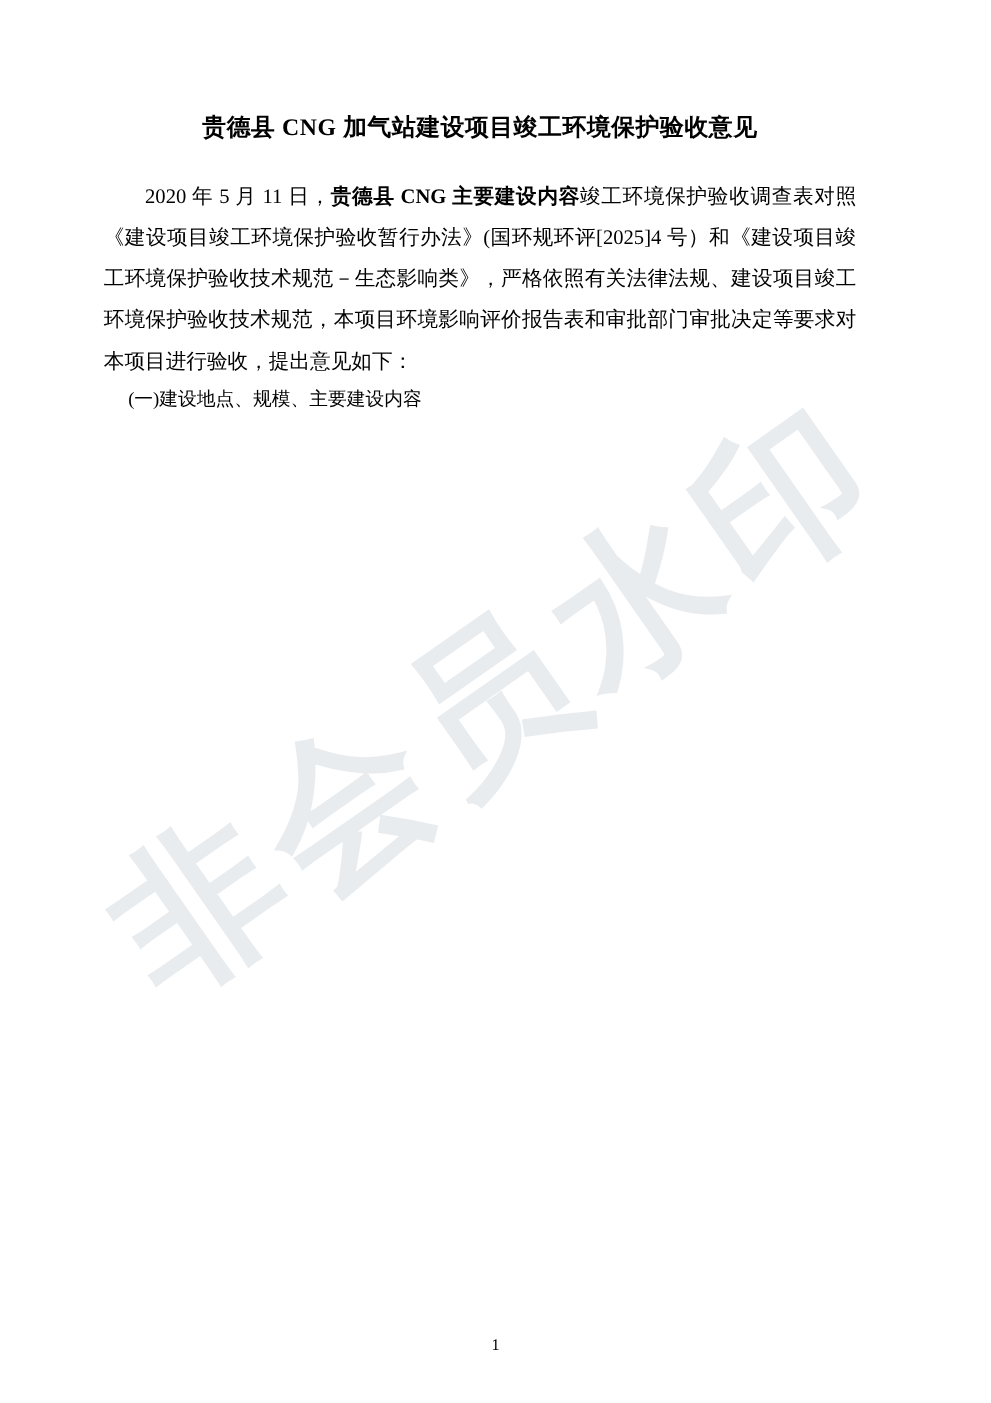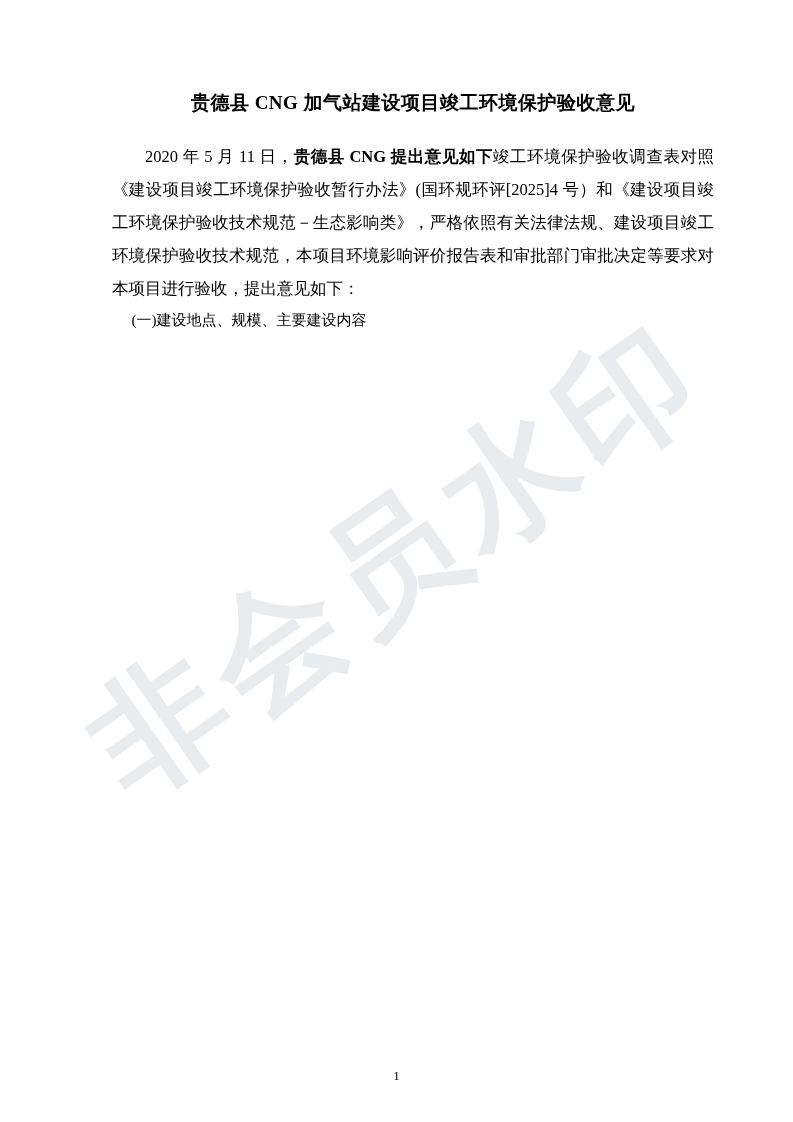--- a/index.html
+++ b/index.html
@@ -14,21 +14,21 @@
   .page {
     position: relative;
     width: 793px;
     height: 1122px;
     margin: 0 auto;
     background: #ffffff;
     overflow: hidden;
   }
   .content {
     position: absolute;
-    left: 112px;
+    left: 83px;
     top: 72px;
     width: 602px;
     height: 960px;
   }
   .doc-title {
     text-align: center;
     font-size: 19px;
     font-weight: bold;
     letter-spacing: 0.5px;
     margin-top: 16px;
@@ -91,21 +91,21 @@
 <body>
 
 <div class="page">
 
   <div class="watermark">非会员水印</div>
 
   <div class="content">
 
     <div class="doc-title">贵德县 CNG 加气站建设项目竣工环境保护验收意见</div>
 
-    <p class="para"><span>2020 年 5 月 11 日，</span><span class="bold">贵德县 CNG 提出意见如下</span><span>竣工环境保护验收调查表对照《建设项目竣工环境保护验收暂行办法》(国环规环评[2025]4 号）和《建设项目竣工环境保护验收技术规范－生态影响类》，严格依照有关法律法规、建设项目竣工环境保护验收技术规范，本项目环境影响评价报告表和审批部门审批决定等要求对本项目进行验收，提出意见如下：</span></p>
+    <p class="para"><span>2020 年 5 月 11 日，</span><span class="bold">贵德县 CNG 主要建设内容</span><span>竣工环境保护验收调查表对照《建设项目竣工环境保护验收暂行办法》(国环规环评[2025]4 号）和《建设项目竣工环境保护验收技术规范－生态影响类》，严格依照有关法律法规、建设项目竣工环境保护验收技术规范，本项目环境影响评价报告表和审批部门审批决定等要求对本项目进行验收，提出意见如下：</span></p>
 
 
     <p class="heading-2">(一)建设地点、规模、主要建设内容</p>
 
   </div>
 
   <div class="page-number">1</div>
 
 </div>
 

